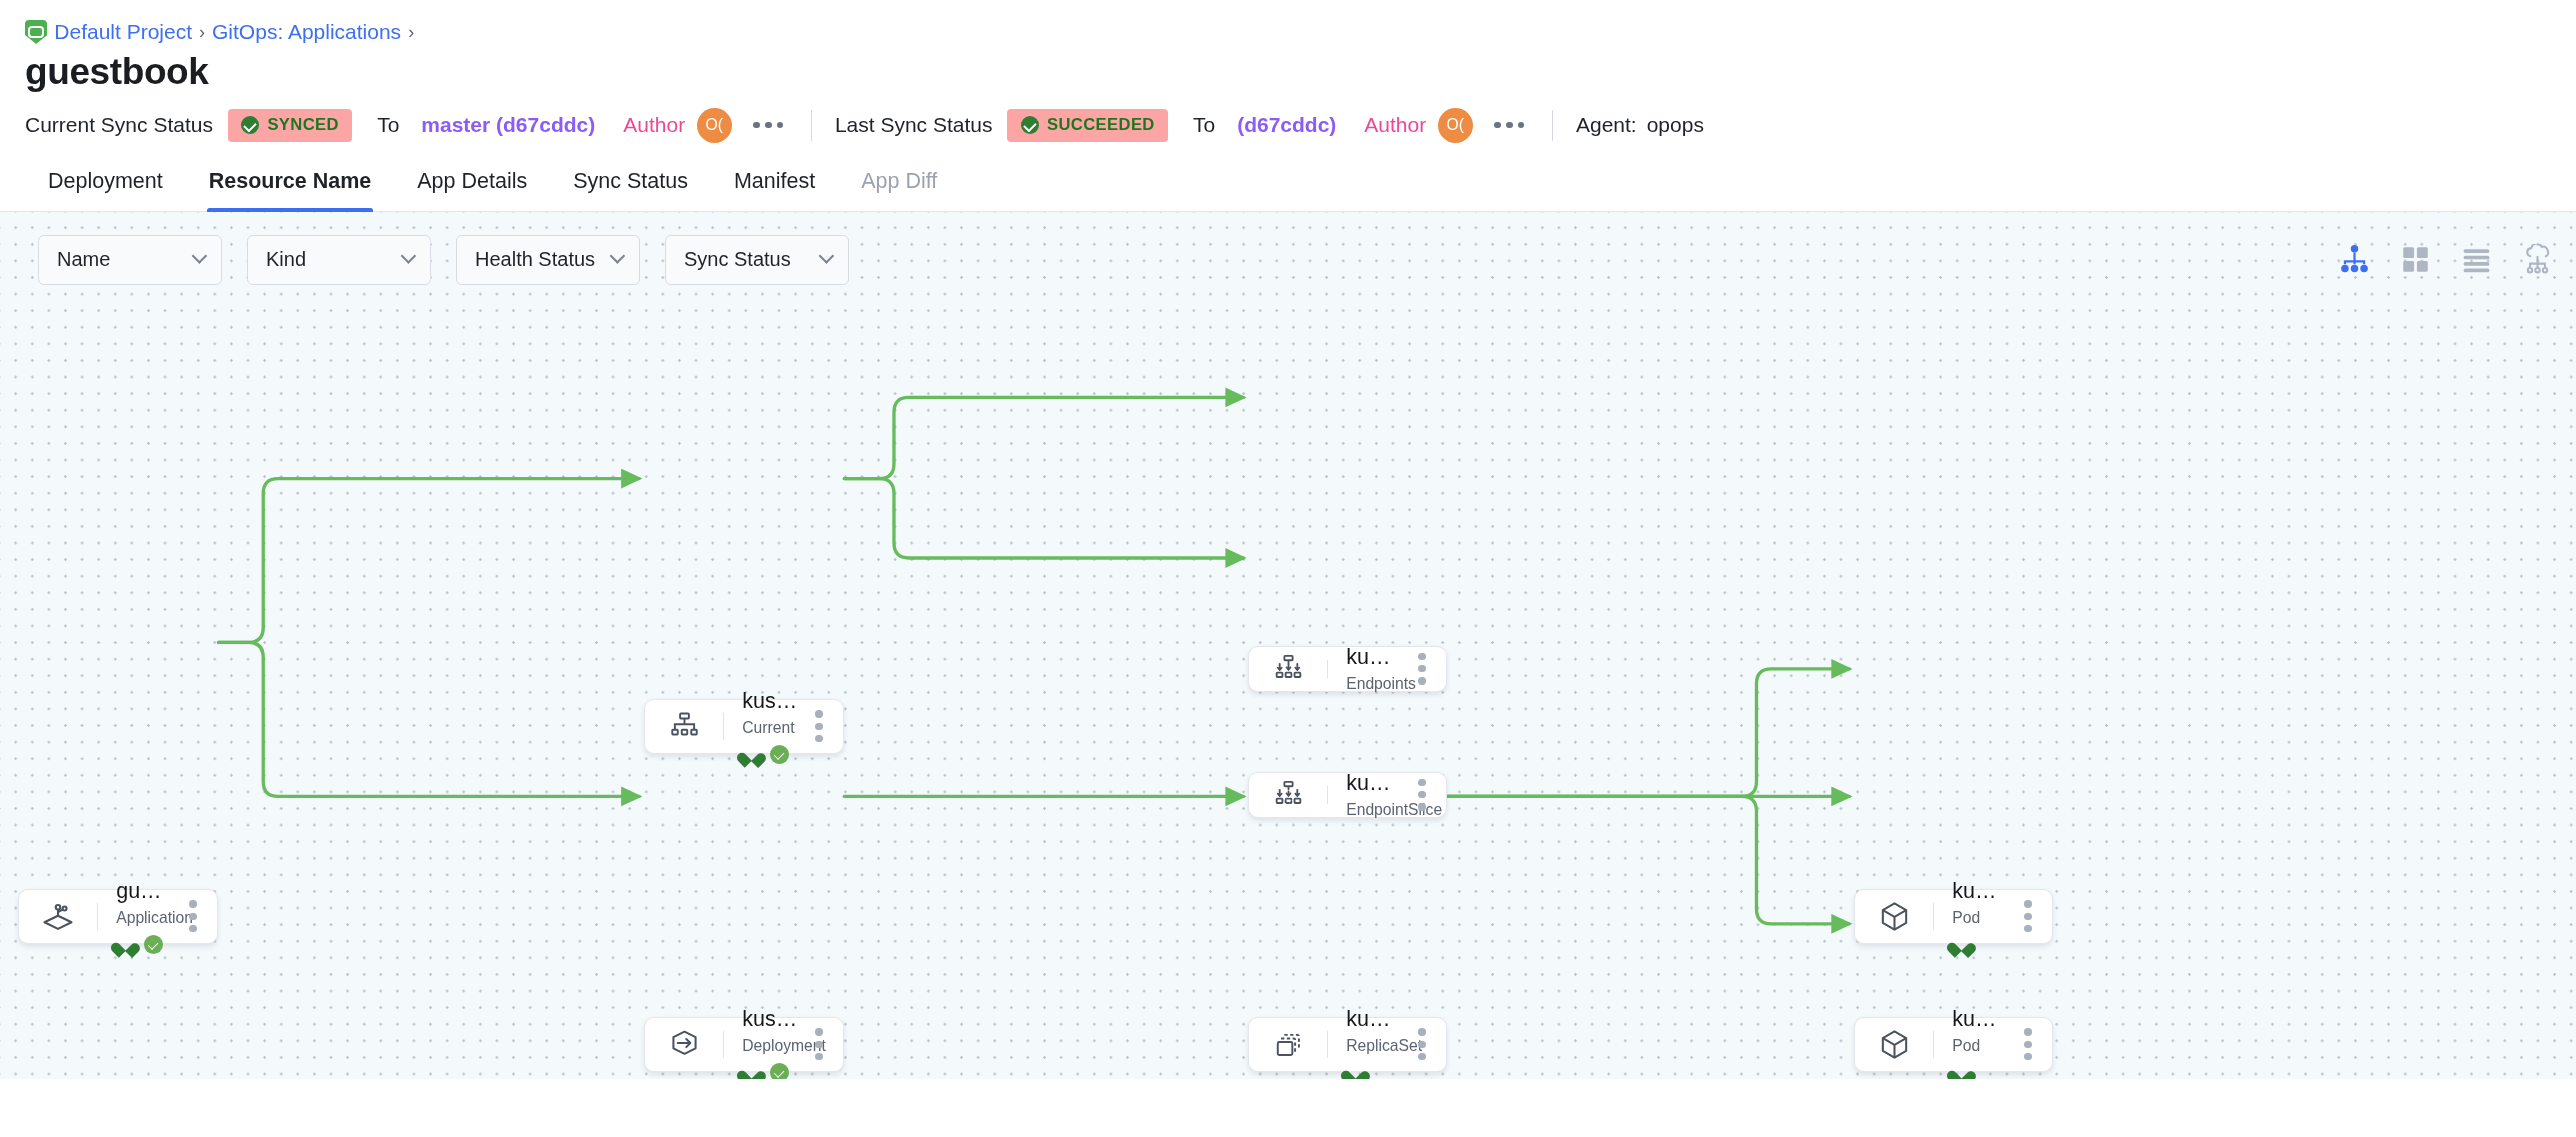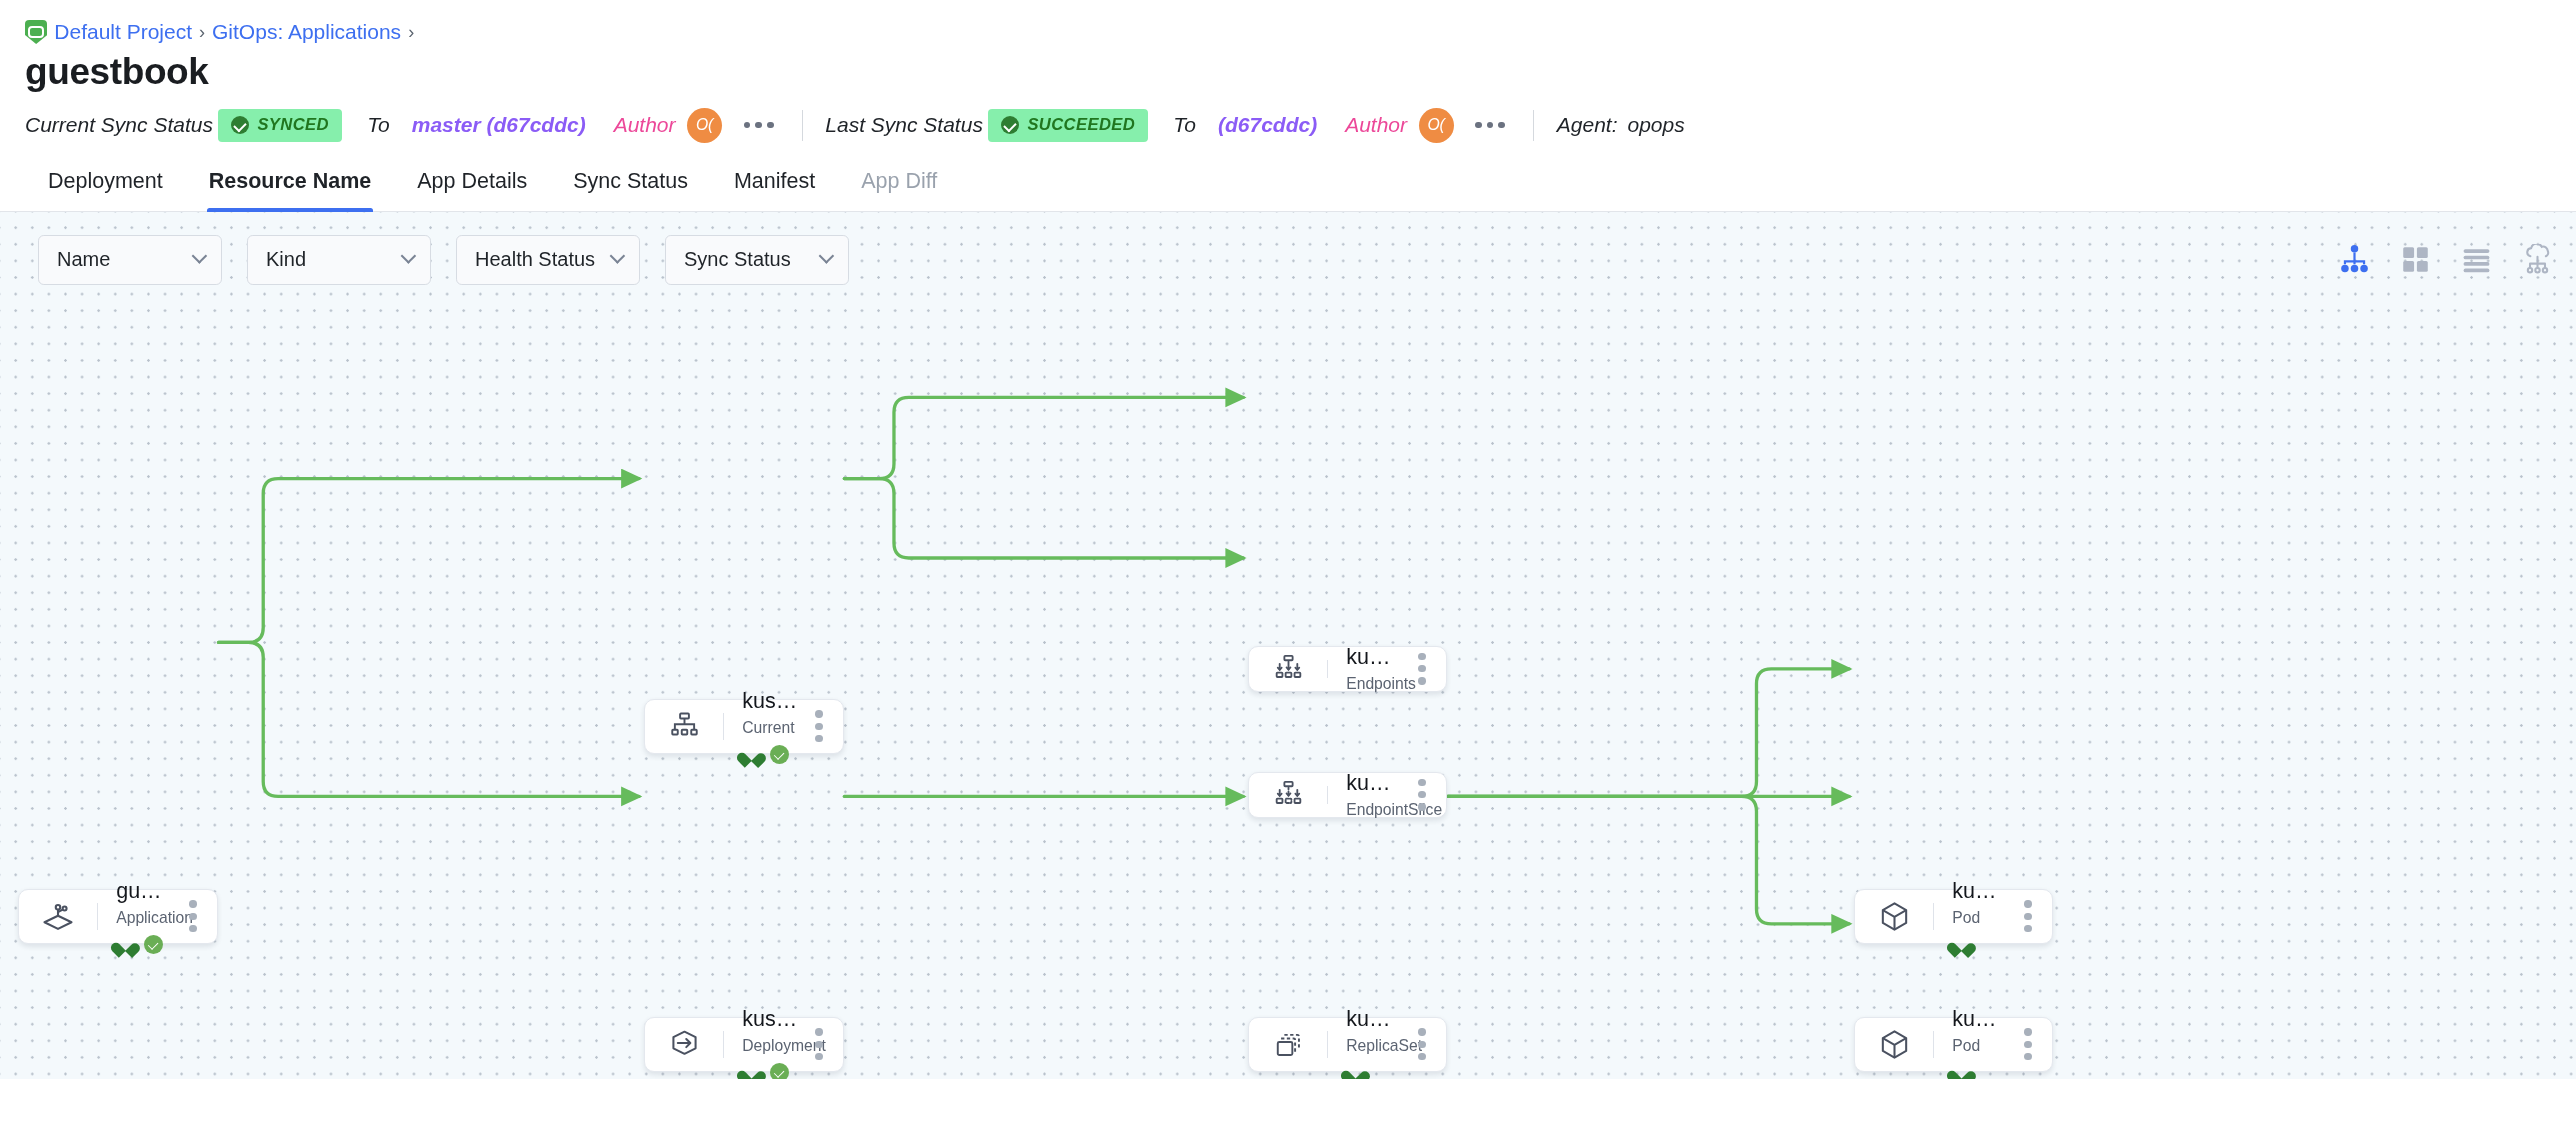--- a/index.html
+++ b/index.html
@@ -81,29 +81,28 @@
     cursor: pointer; padding: 3.3px;
   }
   .kebab-v span { width: 7.4px; height: 7.4px; border-radius: 50%; background: #9aa2ad; display: block; }
 
   
   .status-bar {
     display: flex; align-items: center;
     padding: 15px 0 15px 25px;
     font-size: 21px; color: #1a1d21;
     gap: 0;
-    font-style: italic;
   }
   .st-label { color: #1f2328; }
   .pill {
-    background: #86efac; color: #20761f;
+    background: #fca5a5; color: #20761f;
     font-size: 16.6px; font-weight: bold; letter-spacing: 0.4px;
     padding: 6.6px 13.2px; border-radius: 4.1px;
     display: inline-flex; align-items: center; gap: 8.3px;
-    margin-left: 5px;
+    margin-left: 15px;
   }
   .check-circle-dark {
     width: 18px; height: 18px; border-radius: 50%;
     background: #2e7d32; position: relative; flex: none;
   }
   .check-circle-dark::after {
     content: ""; position: absolute; left: 5px; top: 4.1px;
     width: 5.8px; height: 9px;
     border: solid #ffffff; border-width: 0 2.1px 2.1px 0;
     transform: rotate(45deg);

